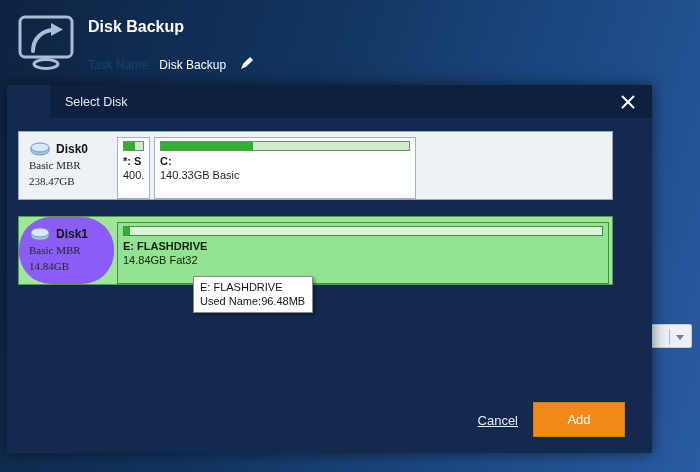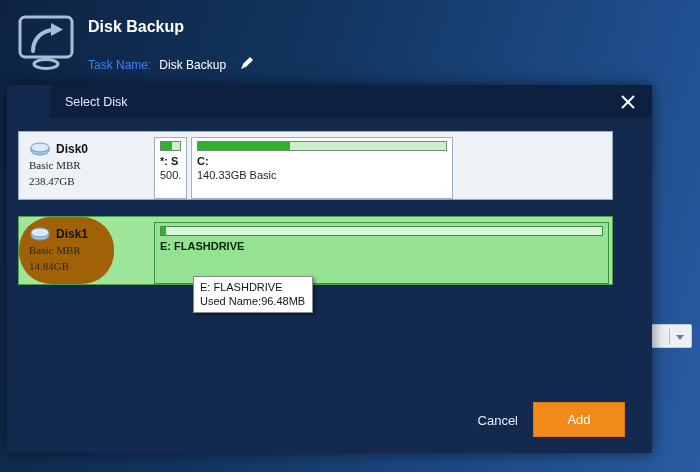--- a/index.html
+++ b/index.html
@@ -5,65 +5,65 @@
   * { margin:0; padding:0; box-sizing:border-box; }
   html,body { width:700px; height:472px; overflow:hidden;
     font-family:"Liberation Sans","DejaVu Sans",sans-serif; }
   body { position:relative;
     background:linear-gradient(108deg,#0e2342 0%,#123560 40%,#1d4a85 72%,#2a5ca3 100%); }
 
   
   .hdr-icon { position:absolute; left:16px; top:13px; }
   .page-title { position:absolute; left:88px; top:18px; font-size:16px; font-weight:bold; color:#ffffff; }
   .task-row { position:absolute; left:88px; top:56px; font-size:12px; display:flex; align-items:center; }
-  .task-label { color:#3b82f6; }
+  .task-label { color:#0c4a6e; }
   .task-value { color:#ffffff; margin-left:8px; }
   .pencil { margin-left:14px; cursor:pointer; }
 
   
   .underlay-split { position:absolute; left:644px; top:324px; width:48px; height:24px;
     background:#edf1f6; border:1px solid #c3cdd9; border-radius:2px; z-index:1; }
   .underlay-split .divider { position:absolute; left:24px; top:4px; width:1px; height:16px; background:#aebbc9; }
   .underlay-split .caret { position:absolute; left:31px; top:10px; width:0; height:0;
     border-left:4px solid transparent; border-right:4px solid transparent; border-top:5px solid #6b7f95; }
 
   
   .modal { position:absolute; left:7px; top:85px; width:645px; height:368px;
     background:#13294e; box-shadow:0 0 14px rgba(0,0,0,.55); z-index:5;padding-left:43px; }
   .modal-titlebar { height:33px; background:#0d2040; display:flex; align-items:center; padding-left:15px; }
   .modal-title { color:#e6edf6; font-size:12.5px; }
   .modal-close { position:absolute; right:16px; top:9px; width:16px; height:16px; cursor:pointer; }
 
   
-  .disk-row { position:absolute; left:11px; width:595px; height:69px; display:flex;gap:37px; }
+  .disk-row { position:absolute; left:11px; width:595px; height:69px; display:flex; }
   .row-disk0 { top:46px; background:#eef1f5; border:1px solid #93a9bd; }
   .row-disk1 { top:131px; background:#9fe69a; border:1px solid #4e9e4e; }
   .disk-info { width:95px; flex:none; padding:9px 0 0 10px; }
-  .row-disk1 .disk-info { background:#a16207;border-radius:32px; }
+  .row-disk1 .disk-info { background:#8b5cf6;border-radius:32px; }
   .disk-name-line { display:flex; align-items:center; }
   .disk-name { font-size:12px; font-weight:bold; color:#101418; margin-left:5px; }
   .disk-meta { font-size:11px; color:#23282e; margin-top:3px; line-height:13px;font-family:Liberation Serif, serif; }
   .cells { flex:1; display:flex; padding:5px 3px 0 3px; gap:4px; }
   .cell { background:#ffffff; border:1px solid #9db0c4; padding:3px 5px 2px 5px; flex:none; overflow:hidden; }
   .row-disk1 .cell { background:#93e392; border-color:#3f8f3f; flex:1; }
   .bar { height:10px; border:1px solid #6f8d6f; background:#cdeecb; }
   .row-disk1 .bar { background:#d9f6d7; border-color:#4c8a4c; }
   .bar-fill { height:100%; background:#2eb22e; }
   .cell-label { font-size:11px; font-weight:bold; color:#10200f; margin-top:4px; white-space:nowrap; }
   .cell-info { font-size:11px; color:#20262c; margin-top:2px; white-space:nowrap; }
   .row-disk1 .cell-label, .row-disk1 .cell-info { color:#0d220d; }
 
   
   .tooltip { position:absolute; left:193px; top:276px; z-index:9; background:#ffffff;
     border:1px solid #8a8a8a; padding:3px 7px 4px 6px; font-size:11px; line-height:14px;
     color:#151515; white-space:nowrap; box-shadow:2px 2px 3px rgba(0,0,0,.35); }
 
   
   .cancel-btn { position:absolute; right:134px; bottom:25px; color:#e8eef7; font-size:13px;
-    cursor:pointer; background:none; border:none; font-family:inherit; }
+    cursor:pointer; background:none; border:none; font-family:inherit;text-decoration:underline; }
   .add-btn { position:absolute; right:27px; bottom:16px; width:92px; height:35px;
     background:#f28a1a; border:1px solid #d97a10; color:#ffffff; font-size:13px;
     cursor:pointer; font-family:inherit; }
 </style>
 </head>
 <body>
 
 <div class="hdr-icon">
   <svg width="60" height="58" viewBox="0 0 60 58">
     <rect x="4" y="4" width="52" height="40" rx="5" fill="none" stroke="#a9bed6" stroke-width="3"></rect>
@@ -110,21 +110,21 @@
       </div>
       <div class="disk-meta">Basic MBR</div>
       <div class="disk-meta">238.47GB</div>
     </div>
     <div class="cells">
       <div class="cell" style="width:33px">
         <div class="bar">
             <div class="bar-fill" style="width: 60%;"></div>
           </div>
         <div class="cell-label">*: S</div>
-        <div class="cell-info">500.</div>
+        <div class="cell-info">400.</div>
       </div>
       <div class="cell" style="width:262px">
         <div class="bar">
             <div class="bar-fill" style="width: 37%;"></div>
           </div>
         <div class="cell-label">C:</div>
         <div class="cell-info">140.33GB Basic</div>
       </div>
     </div>
   </div>
@@ -140,20 +140,21 @@
       </div>
       <div class="disk-meta">Basic MBR</div>
       <div class="disk-meta">14.84GB</div>
     </div>
     <div class="cells">
       <div class="cell">
         <div class="bar">
             <div class="bar-fill" style="width: 1.2%;"></div>
           </div>
         <div class="cell-label">E: FLASHDRIVE</div>
+        <div class="cell-info">14.84GB Fat32</div>
       </div>
     </div>
   </div>
 
   <button class="cancel-btn">Cancel</button>
   <button class="add-btn">Add</button>
 </div>
 
 <div class="tooltip">
   <div>E: FLASHDRIVE</div>

